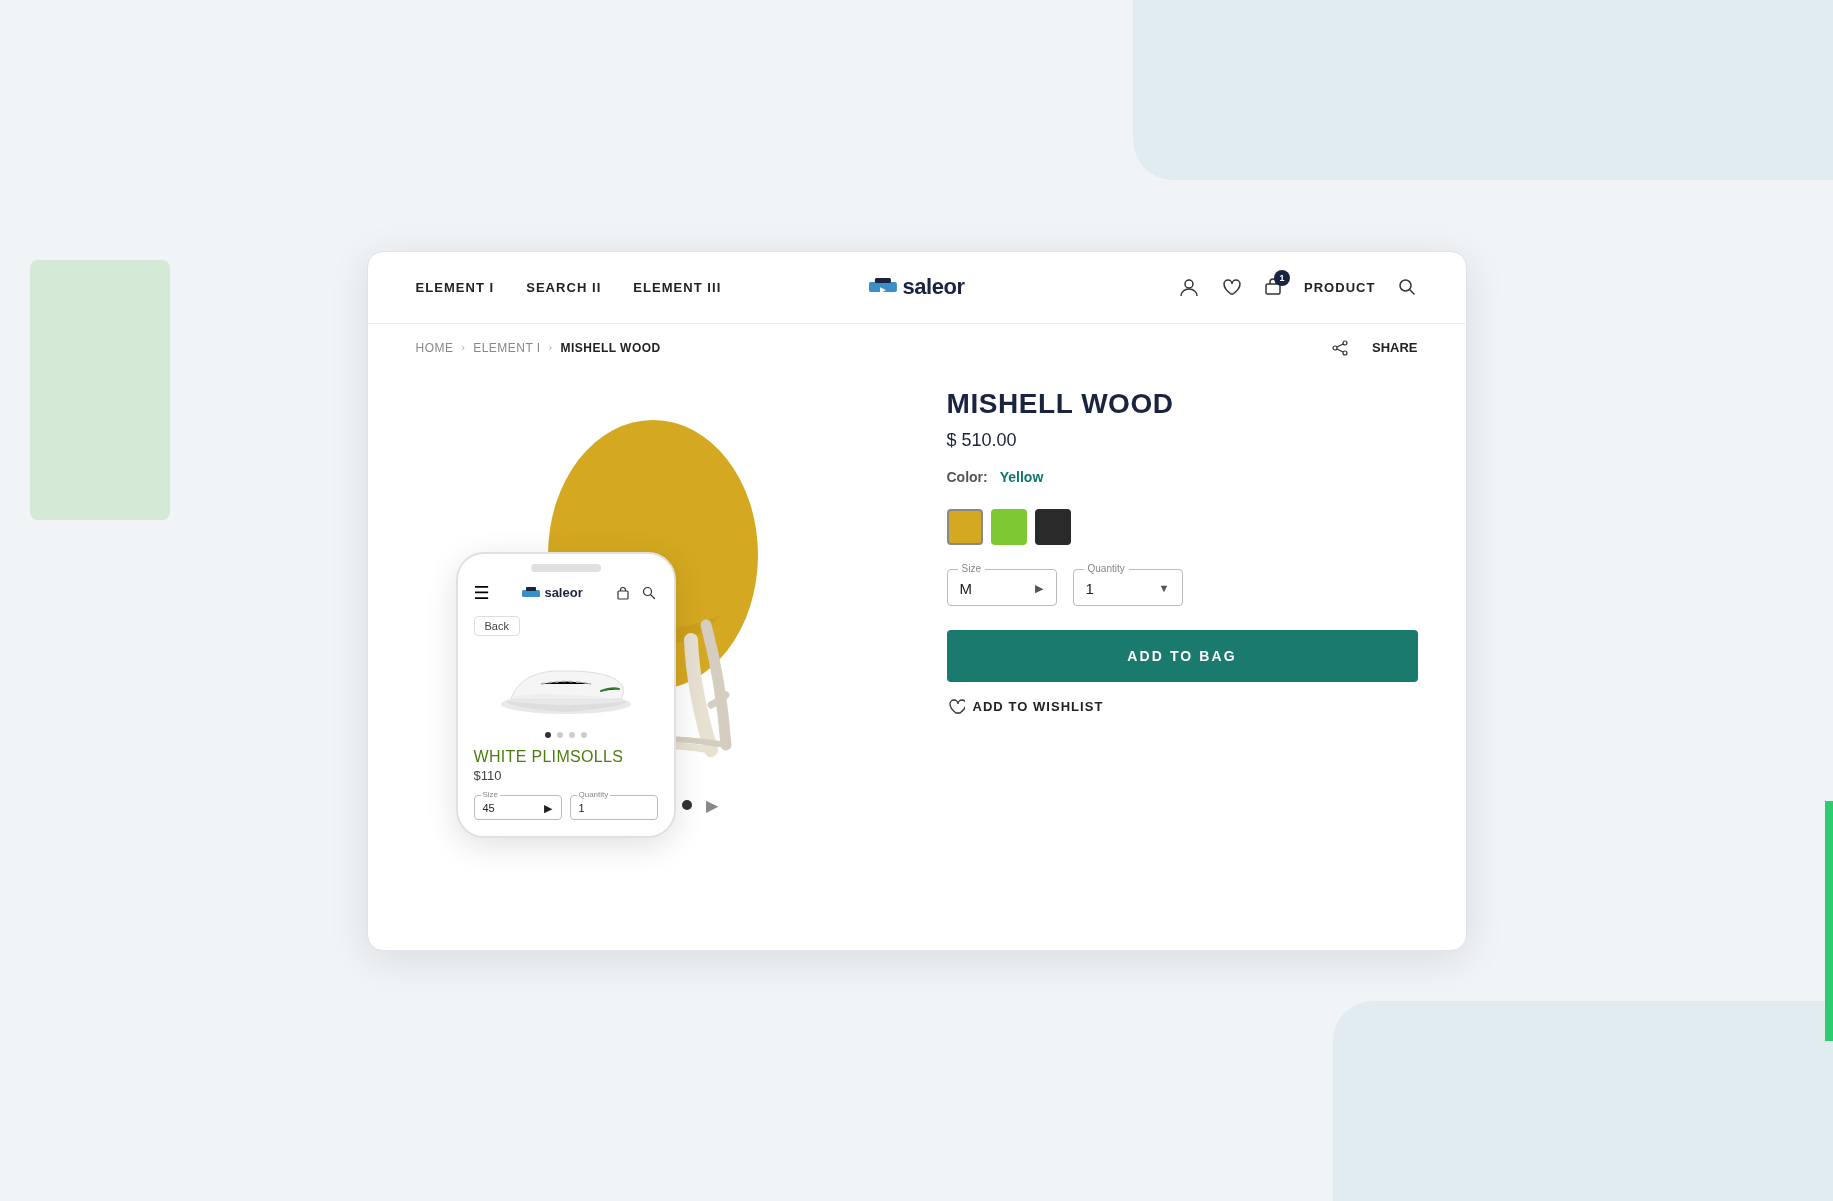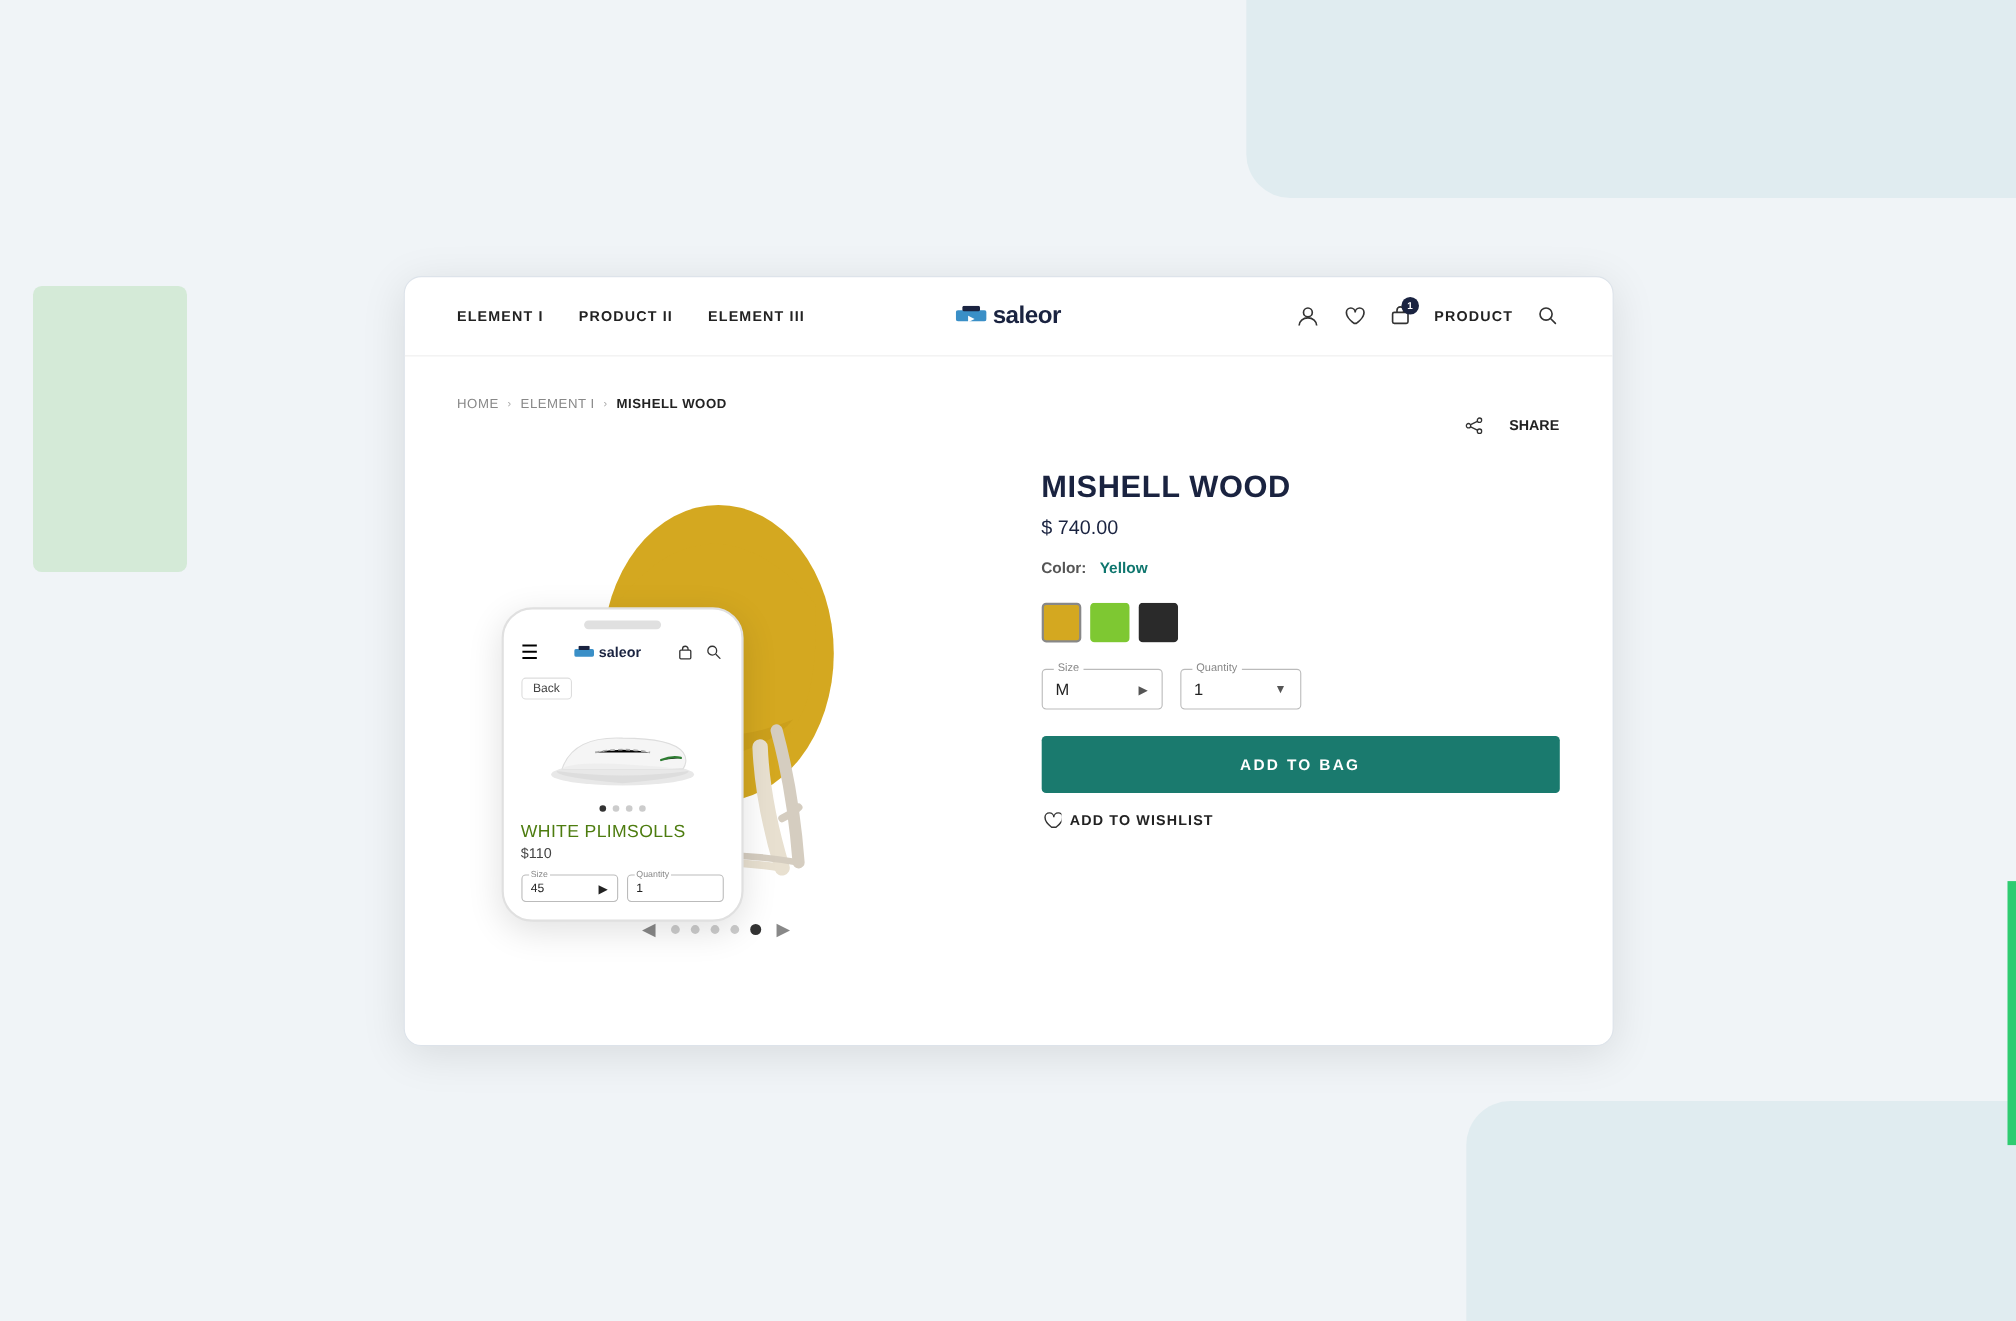--- a/index.html
+++ b/index.html
@@ -162,21 +162,20 @@
       margin-left: auto;
       display: flex;
       align-items: center;
       gap: 24px;
       font-size: 13px;
       font-weight: 600;
       color: #222;
       cursor: pointer;
       border: none;
       background: none;
-      margin-top: 39px;
     }
 
     
     .product-layout {
       display: flex;
       padding: 8px 48px 40px;
       gap: 60px;
     }
 
     
@@ -523,21 +522,21 @@
 <div class="bg-top-right"></div>
 <div class="bg-bottom-right"></div>
 <div class="bg-left-green"></div>
 <div class="green-bar-right"></div>
 
 <div class="browser-window">
 
   <nav class="nav">
     <div class="nav-links">
       <a class="nav-link">ELEMENT I</a>
-      <a class="nav-link">PRODUCT II</a>
+      <a class="nav-link">SEARCH II</a>
       <a class="nav-link">ELEMENT III</a>
     </div>
     <div class="logo-area">
       <svg class="logo-icon" viewBox="0 0 28 18" fill="none">
         <rect x="0" y="4" width="28" height="10" rx="2" fill="#3a8fc7"></rect>
         <rect x="6" y="0" width="16" height="5" rx="1.5" fill="#1a2340"></rect>
         <text x="14" y="14" text-anchor="middle" font-size="7" fill="#fff" font-weight="bold">▶</text>
       </svg>
       <span class="logo-text">saleor</span>
     </div>
@@ -624,21 +623,21 @@
         <span class="dot"></span>
         <span class="dot"></span>
         <span class="dot"></span>
         <span class="dot active"></span>
         <button class="arrow-btn">▶</button>
       </div>
     </div>
 
     <div class="product-details">
       <h1 class="product-name">MISHELL WOOD</h1>
-      <div class="product-price">$ 740.00</div>
+      <div class="product-price">$ 510.00</div>
 
       
       <div class="color-row">
         <span class="color-label">Color:</span>
         <span class="color-name">Yellow</span>
       </div>
 
       
       <div class="color-swatches">
         <div class="swatch yellow active"></div>

